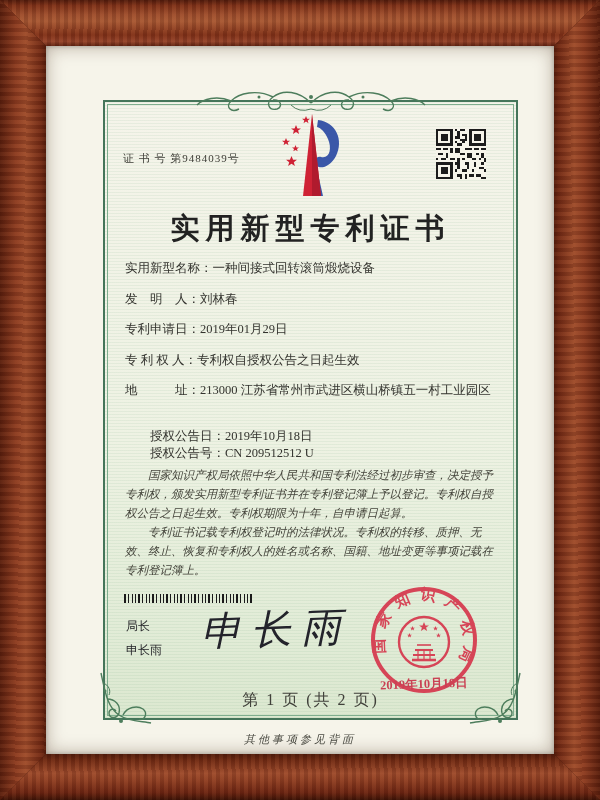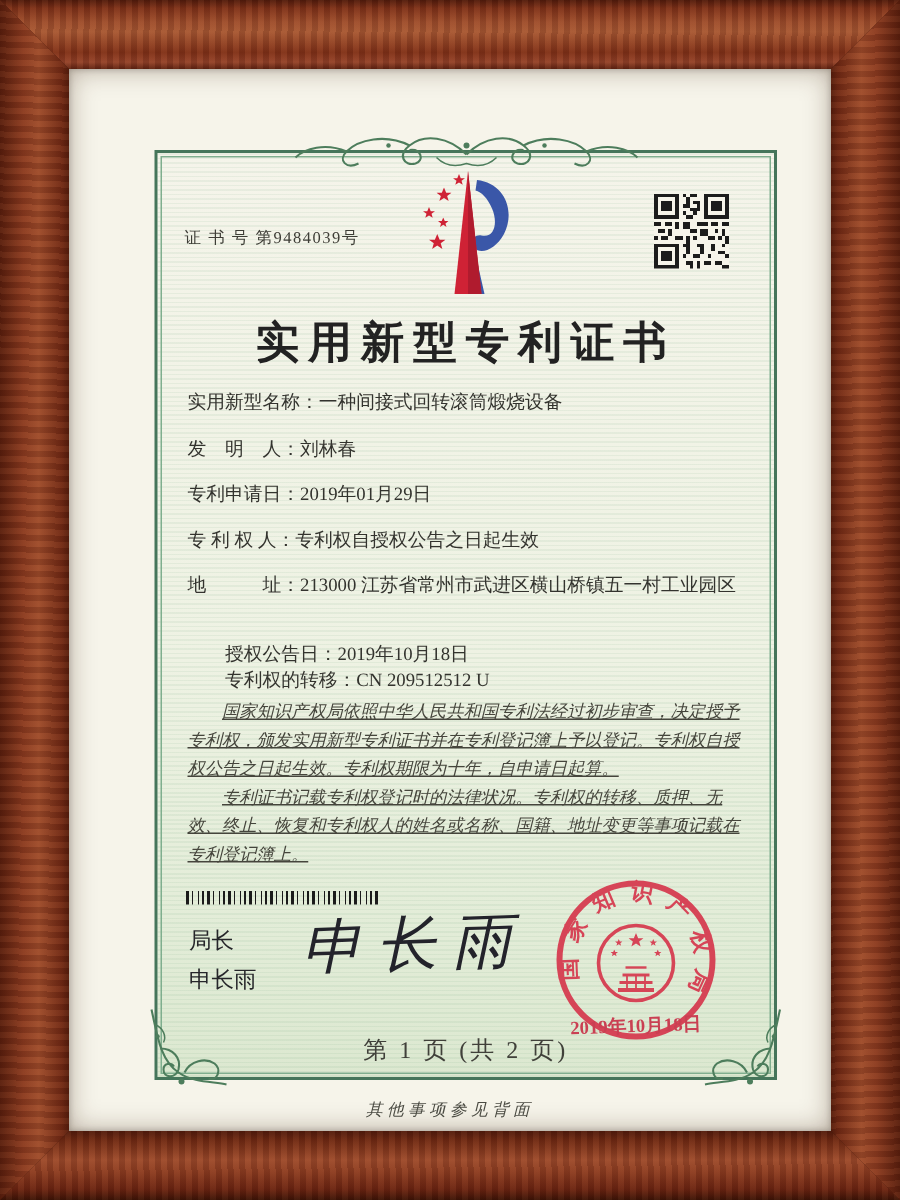--- a/index.html
+++ b/index.html
@@ -51,26 +51,26 @@
     font-size:29px;font-weight:bold;letter-spacing:6px;color:#222;}
 
   .fields{position:absolute;top:158px;left:20px;right:14px;font-size:12.5px;color:#33332e;}
   .f-row{margin-bottom:13.5px;white-space:pre;}
   .f-label{white-space:pre;}
   .f-value{white-space:pre;}
   .grant-gap{display:inline-block;width:38px;}
 
   .paras{position:absolute;top:364px;left:20px;right:18px;}
   .paras p{margin:0;text-indent:2em;font-size:11.5px;line-height:19px;
-    font-style:italic;color:#45453c;text-decoration:underline;}
+    font-style:italic;color:#45453c;}
 
   .barcode{position:absolute;left:19px;top:492px;width:128px;height:9px;
     background:repeating-linear-gradient(90deg,#1b1b1b 0 2px,transparent 2px 4px,#1b1b1b 4px 5px,transparent 5px 8px,#1b1b1b 8px 9px,transparent 9px 11px,#1b1b1b 11px 12px,transparent 12px 14px);}
 
-  .director{position:absolute;left:21px;top:516px;font-size:15px;color:#26262a;
+  .director{position:absolute;left:21px;top:516px;font-size:12px;color:#26262a;
     font-family:"Liberation Sans","DejaVu Sans",sans-serif;}
   .director div{margin-bottom:7px;}
 
   .signature{position:absolute;left:96px;top:500px;font-size:40px;color:#23232b;
     font-style:italic;letter-spacing:10px;transform:rotate(-2deg);white-space:nowrap;}
 
   .seal{position:absolute;left:257px;top:480px;width:124px;height:124px;opacity:.93;}
 
   .page-info{position:absolute;bottom:7px;width:100%;text-align:center;
     font-size:16px;letter-spacing:2px;color:#40403a;}
@@ -216,21 +216,21 @@
     <div class="title">实用新型专利证书</div>
 
     <div class="fields">
       <div class="f-row"><span class="f-label">实用新型名称：</span><span class="f-value">一种间接式回转滚筒煅烧设备</span></div>
       <div class="f-row"><span class="f-label">发　明　人：</span><span class="f-value">刘林春</span></div>
       <div class="f-row"><span class="f-label">专利申请日：</span><span class="f-value">2019年01月29日</span></div>
       <div class="f-row"><span class="f-label">专 利 权 人：</span><span class="f-value">专利权自授权公告之日起生效</span></div>
       <div class="f-row"><span class="f-label">地　　　址：</span><span class="f-value">213000 江苏省常州市武进区横山桥镇五一村工业园区</span></div>
       <div class="f-row">
         <span class="f-label">授权公告日：</span><span class="f-value">2019年10月18日</span><span class="grant-gap"></span>
-        <span class="f-label">专利权的转移：</span><span class="f-value">CN 209512512 U</span>
+        <span class="f-label">授权公告号：</span><span class="f-value">CN 209512512 U</span>
       </div>
     </div>
 
     <div class="paras">
       <p>国家知识产权局依照中华人民共和国专利法经过初步审查，决定授予专利权，颁发实用新型专利证书并在专利登记簿上予以登记。专利权自授权公告之日起生效。专利权期限为十年，自申请日起算。</p>
       <p>专利证书记载专利权登记时的法律状况。专利权的转移、质押、无效、终止、恢复和专利权人的姓名或名称、国籍、地址变更等事项记载在专利登记簿上。</p>
     </div>
 
     <div class="barcode"></div>
 

